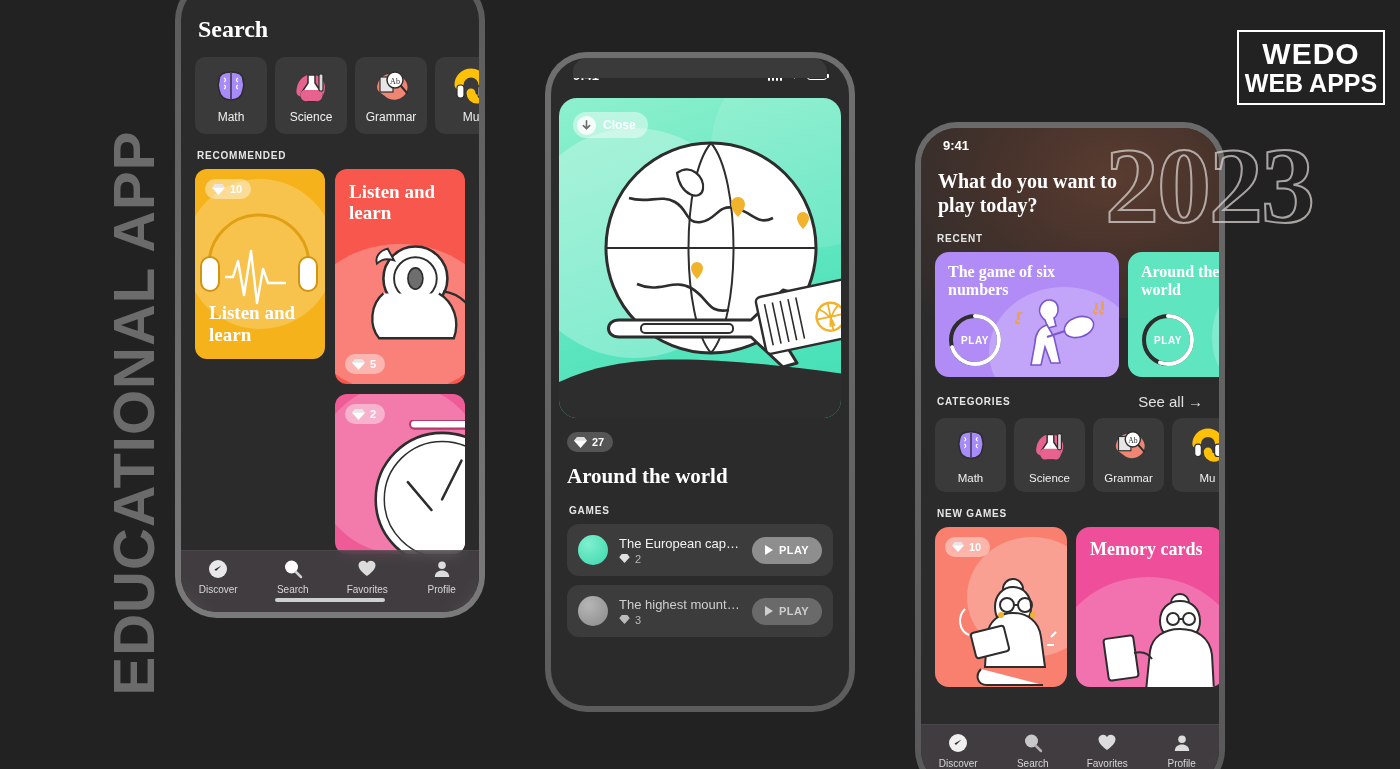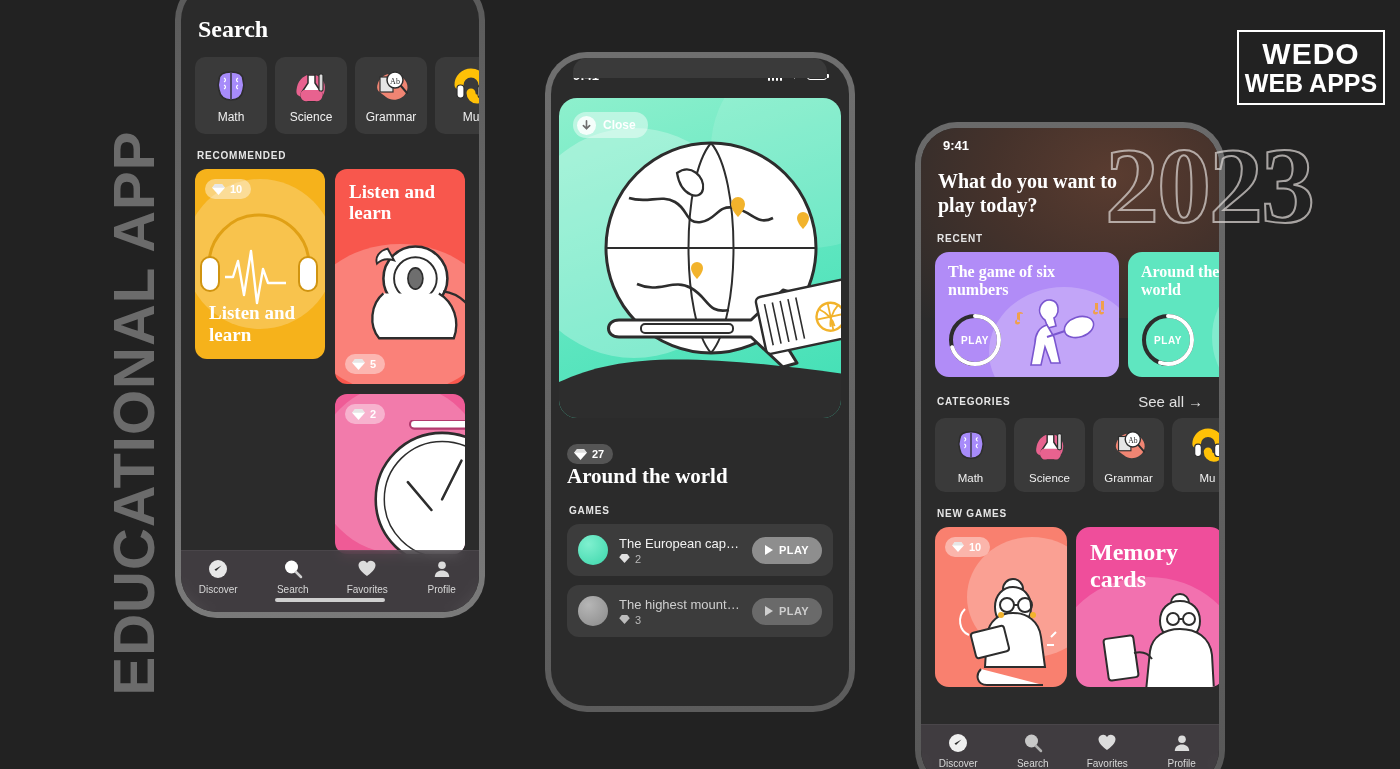--- a/index.html
+++ b/index.html
@@ -447,21 +447,21 @@
               <path d="M8 8v42M16 8v42M24 8v42M32 8v42M40 8v42"></path>
             </g>
             <circle cx="70" cy="34" r="14" fill="none" stroke="#f2b32c" stroke-width="2.4"></circle>
             <path d="M56 34h28M70 20v28M60 24c8 6 12 14 12 20M80 24c-8 6-12 14-12 20" fill="none" stroke="#f2b32c" stroke-width="1.8"></path>
           </g>
           <path d="M0 284c60-28 130-30 300-6v50H0z" fill="#2d2d2d"></path>
         </svg>
       </div>
 
       <div class="p2-body">
-        <div class="gem dark" style="position:relative;left:0;top:12px;display:inline-flex">
+        <div class="gem dark" style="position:relative;left:0;top:0;display:inline-flex">
           <svg width="13" height="11" viewBox="0 0 14 12">
               <path d="M3.3 0h7.4L14 4.2 7 12 0 4.2z" fill="#fff"></path>
               <path d="M3.3 0 0 4.2h14L10.7 0z" fill="#e0e0e0"></path>
             </svg>
           <span>27</span>
         </div>
 
         <div class="det-title">Around the world</div>
 
         <div class="sec-head">GAMES</div>
@@ -635,21 +635,21 @@
                   <circle cx="92" cy="42" r="3"></circle>
                 </g>
               <g stroke="#fff" stroke-width="2" fill="none">
                 <path d="M24 36c-8 8-6 22 4 26"></path>
                   <path d="M110 64l5-5M106 72h7"></path>
               </g>
             </svg>
           </div>
           <div class="ngcard" style="width:148px;background:#ef4e9b">
             <span class="blob" style="left:-20px;bottom:-50px;width:185px;height:160px;background:rgba(255,255,255,0.2)"></span>
-            <div class="gtitle top" style="max-width:115px;font-size:24px">Memory cards</div>
+            <div class="gtitle top" style="max-width:115px;font-size:18px">Memory cards</div>
             <svg viewBox="0 0 140 110" width="140" height="110" style="position:absolute;right:-4px;bottom:-4px">
               <g fill="#fff" stroke="#2d2d2d" stroke-width="2">
                 <circle cx="92" cy="22" r="9"></circle>
                 <path d="M72 40c0-12 8-20 20-20s20 8 20 20-8 18-20 18-20-6-20-18z"></path>
                 <path d="M62 70c2-14 14-22 30-22s30 8 32 26l2 36H58z"></path>
                 <rect x="18" y="56" width="30" height="42" rx="3" transform="rotate(-8 33 77)"></rect>
               </g>
               <g fill="none" stroke="#2d2d2d" stroke-width="2">
                 <circle cx="85" cy="38" r="6"></circle>
                   <circle cx="101" cy="38" r="6"></circle>

